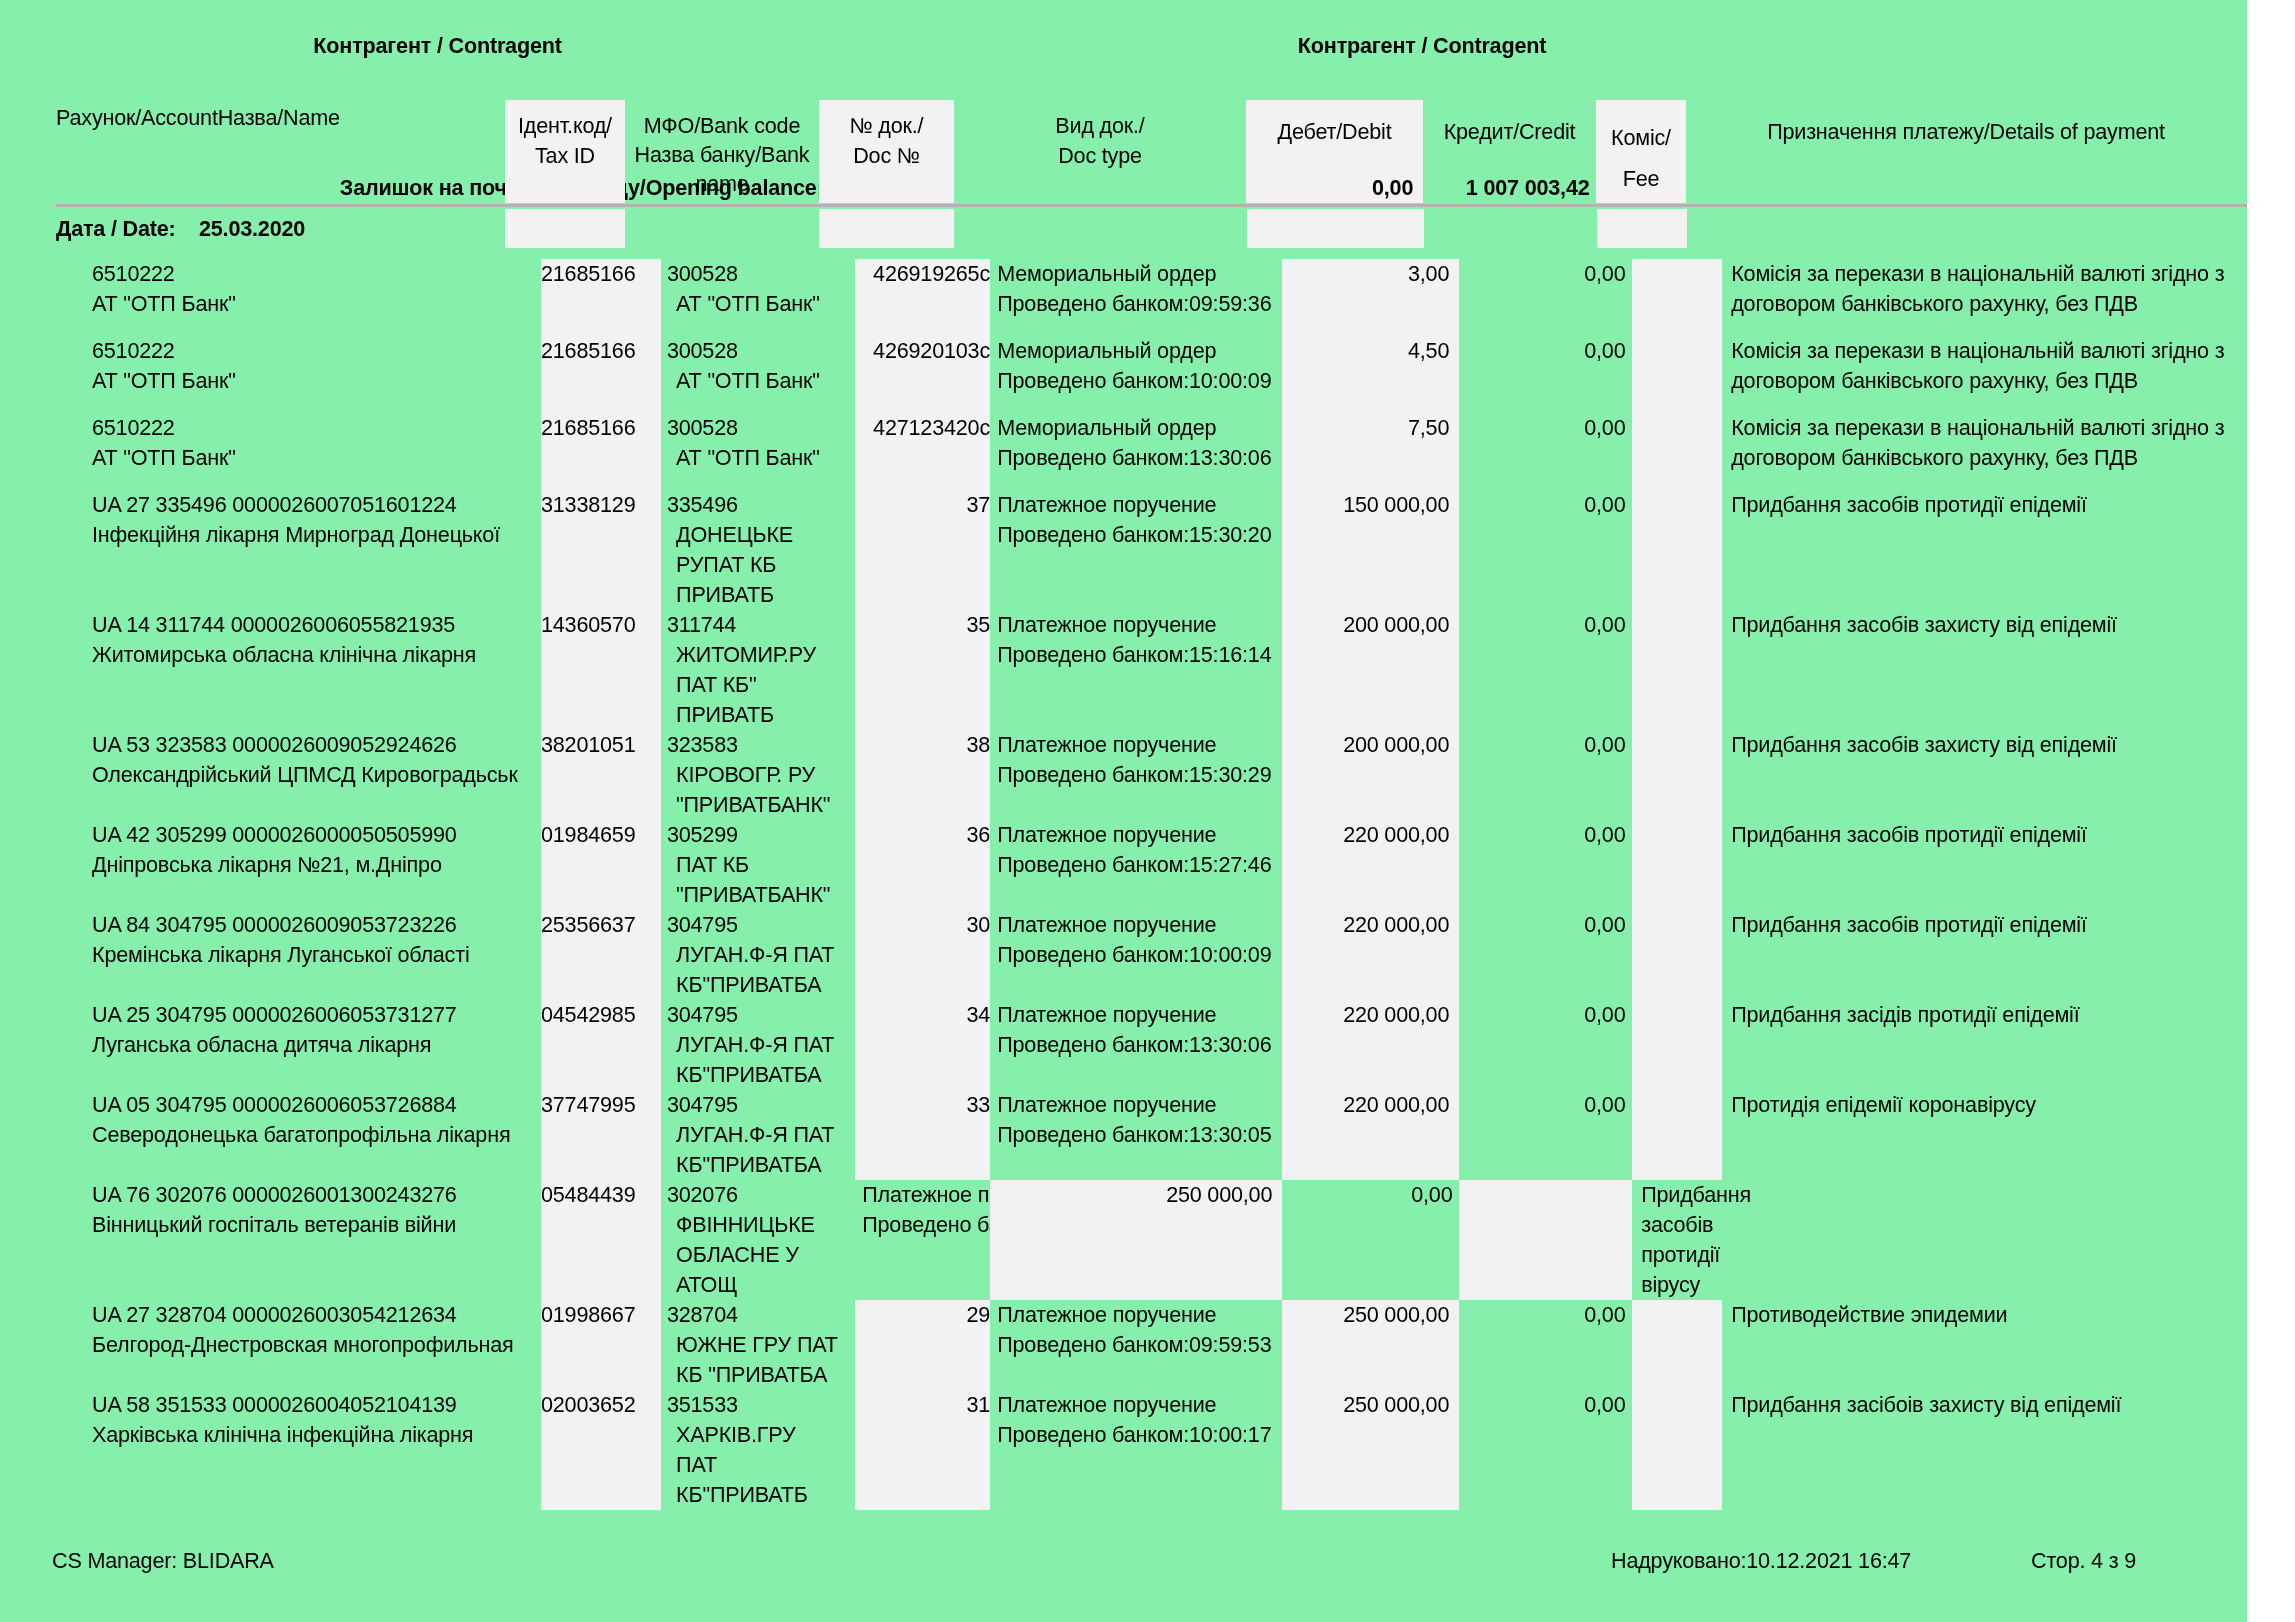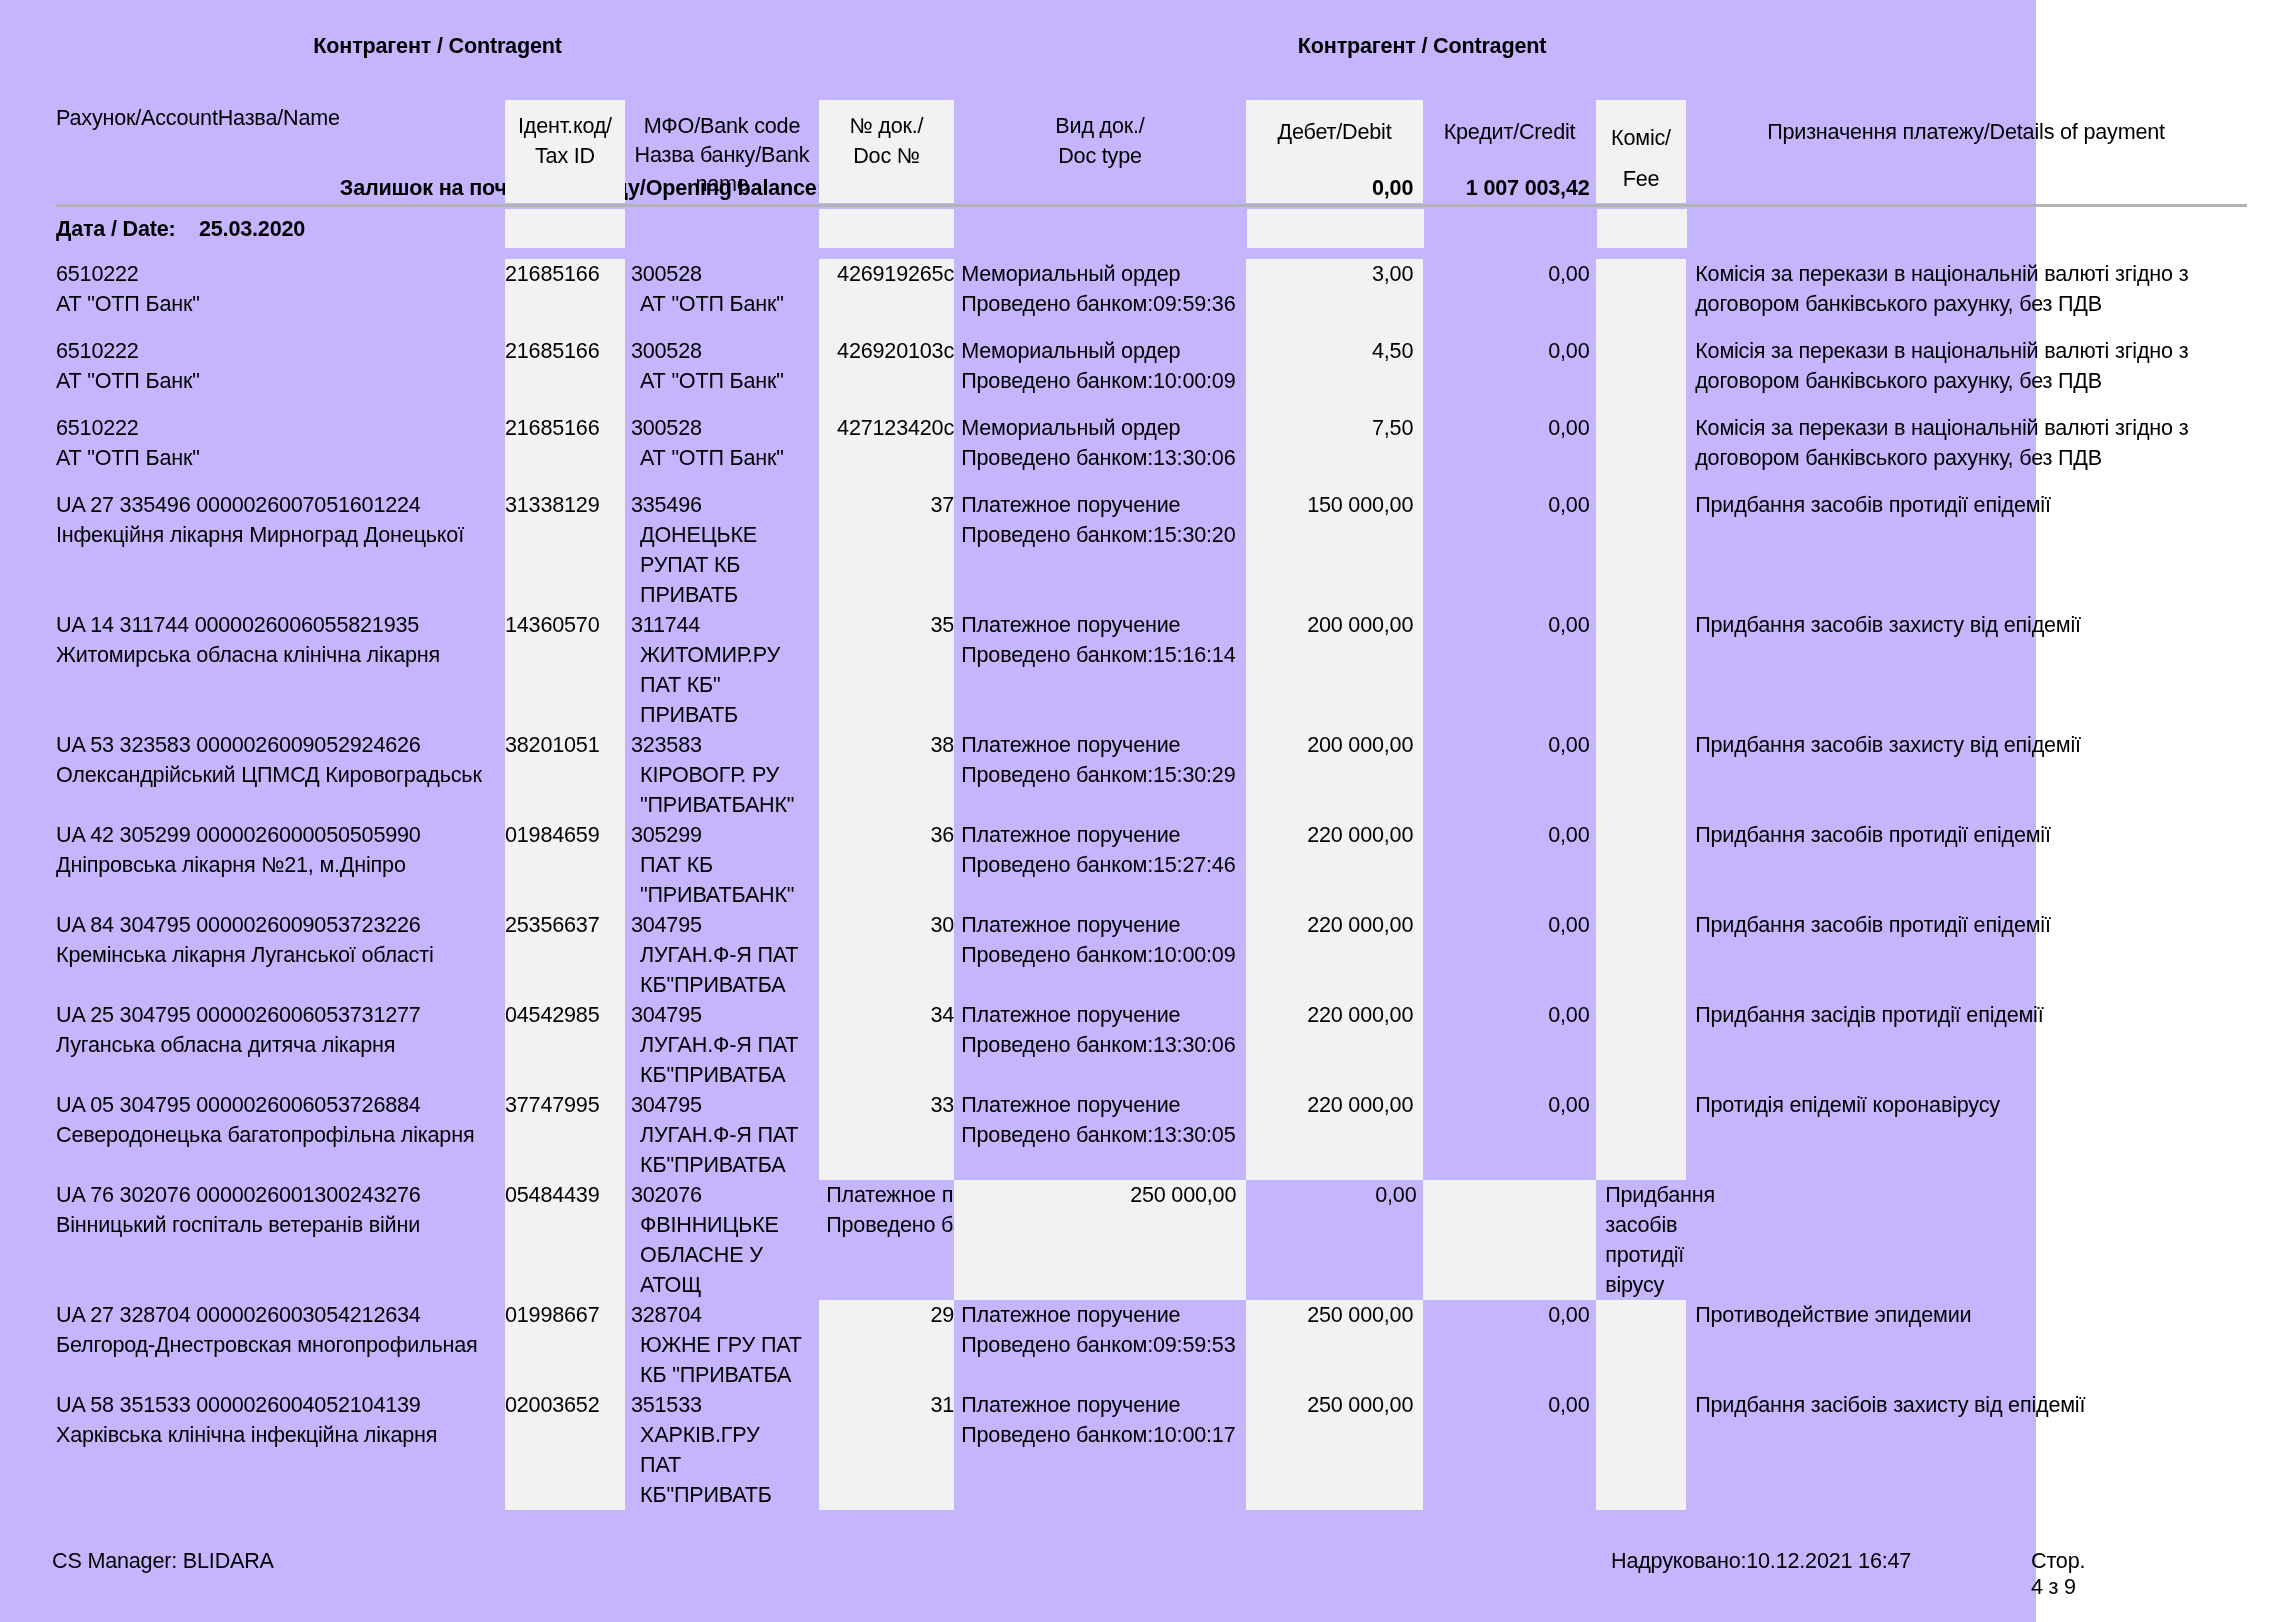--- a/index.html
+++ b/index.html
@@ -1,21 +1,21 @@
 <!DOCTYPE html>
 <html style="font-size:10.5px"><head>
 <meta charset="utf-8">
 <style>
   html,body{margin:0;padding:0;background:#ffffff;}
   .page{
     position:relative;
-    width:2036px;height:1622px;
+    width:2247px;height:1622px;
     box-sizing:border-box;
     padding:33px 49px 0 56px;
-    background:#c4b5fd;
+    background:#86efac;
     font-family:"Liberation Sans", sans-serif;
     font-size:21.6px;
     letter-spacing:-0.2px;
     color:#000000;
   }
   
   .cg-row{position:relative;height:26px;line-height:26px;margin-bottom:41px;}
   .cg{position:absolute;top:0;font-weight:bold;text-align:center;}
   .cg-left{left:0;width:763px;}
   .cg-right{left:1191px;width:350px;}
@@ -42,21 +42,21 @@
   .daterow{position:relative;height:39px;line-height:39px;margin-bottom:10.5px;font-weight:bold;}
   .stripe{position:absolute;top:0;bottom:0;background:#f2f2f2;}
   .stripe.s1{left:449px;width:120px;}
   .stripe.s2{left:763px;width:135px;}
   .stripe.s3{left:1191px;width:177px;}
   .stripe.s4{left:1541px;width:90px;}
   .daterow .dlabel{position:absolute;left:0;}
   .daterow .dvalue{position:absolute;left:143px;}
   .daterow .dprev{position:absolute;left:511px;white-space:nowrap;}
   
-  .row{min-height:77px;}
+  .row{min-height:77px;margin-left:36px;}
   .c1 .acct,.c1 .acctname{white-space:nowrap;overflow:hidden;}
   .c2{text-align:left;}
   .c3{padding-left:5.9px;}
   .c3 .bname{padding-left:9.2px;padding-right:15.7px;}
   .c4{text-align:right;}
   .c5{padding-left:7.2px;white-space:nowrap;}
   .c6{text-align:right;padding-right:9.8px;}
   .c7{text-align:right;padding-right:6.5px;}
   .c9{padding-left:9.2px;padding-right:6.5px;}
   

